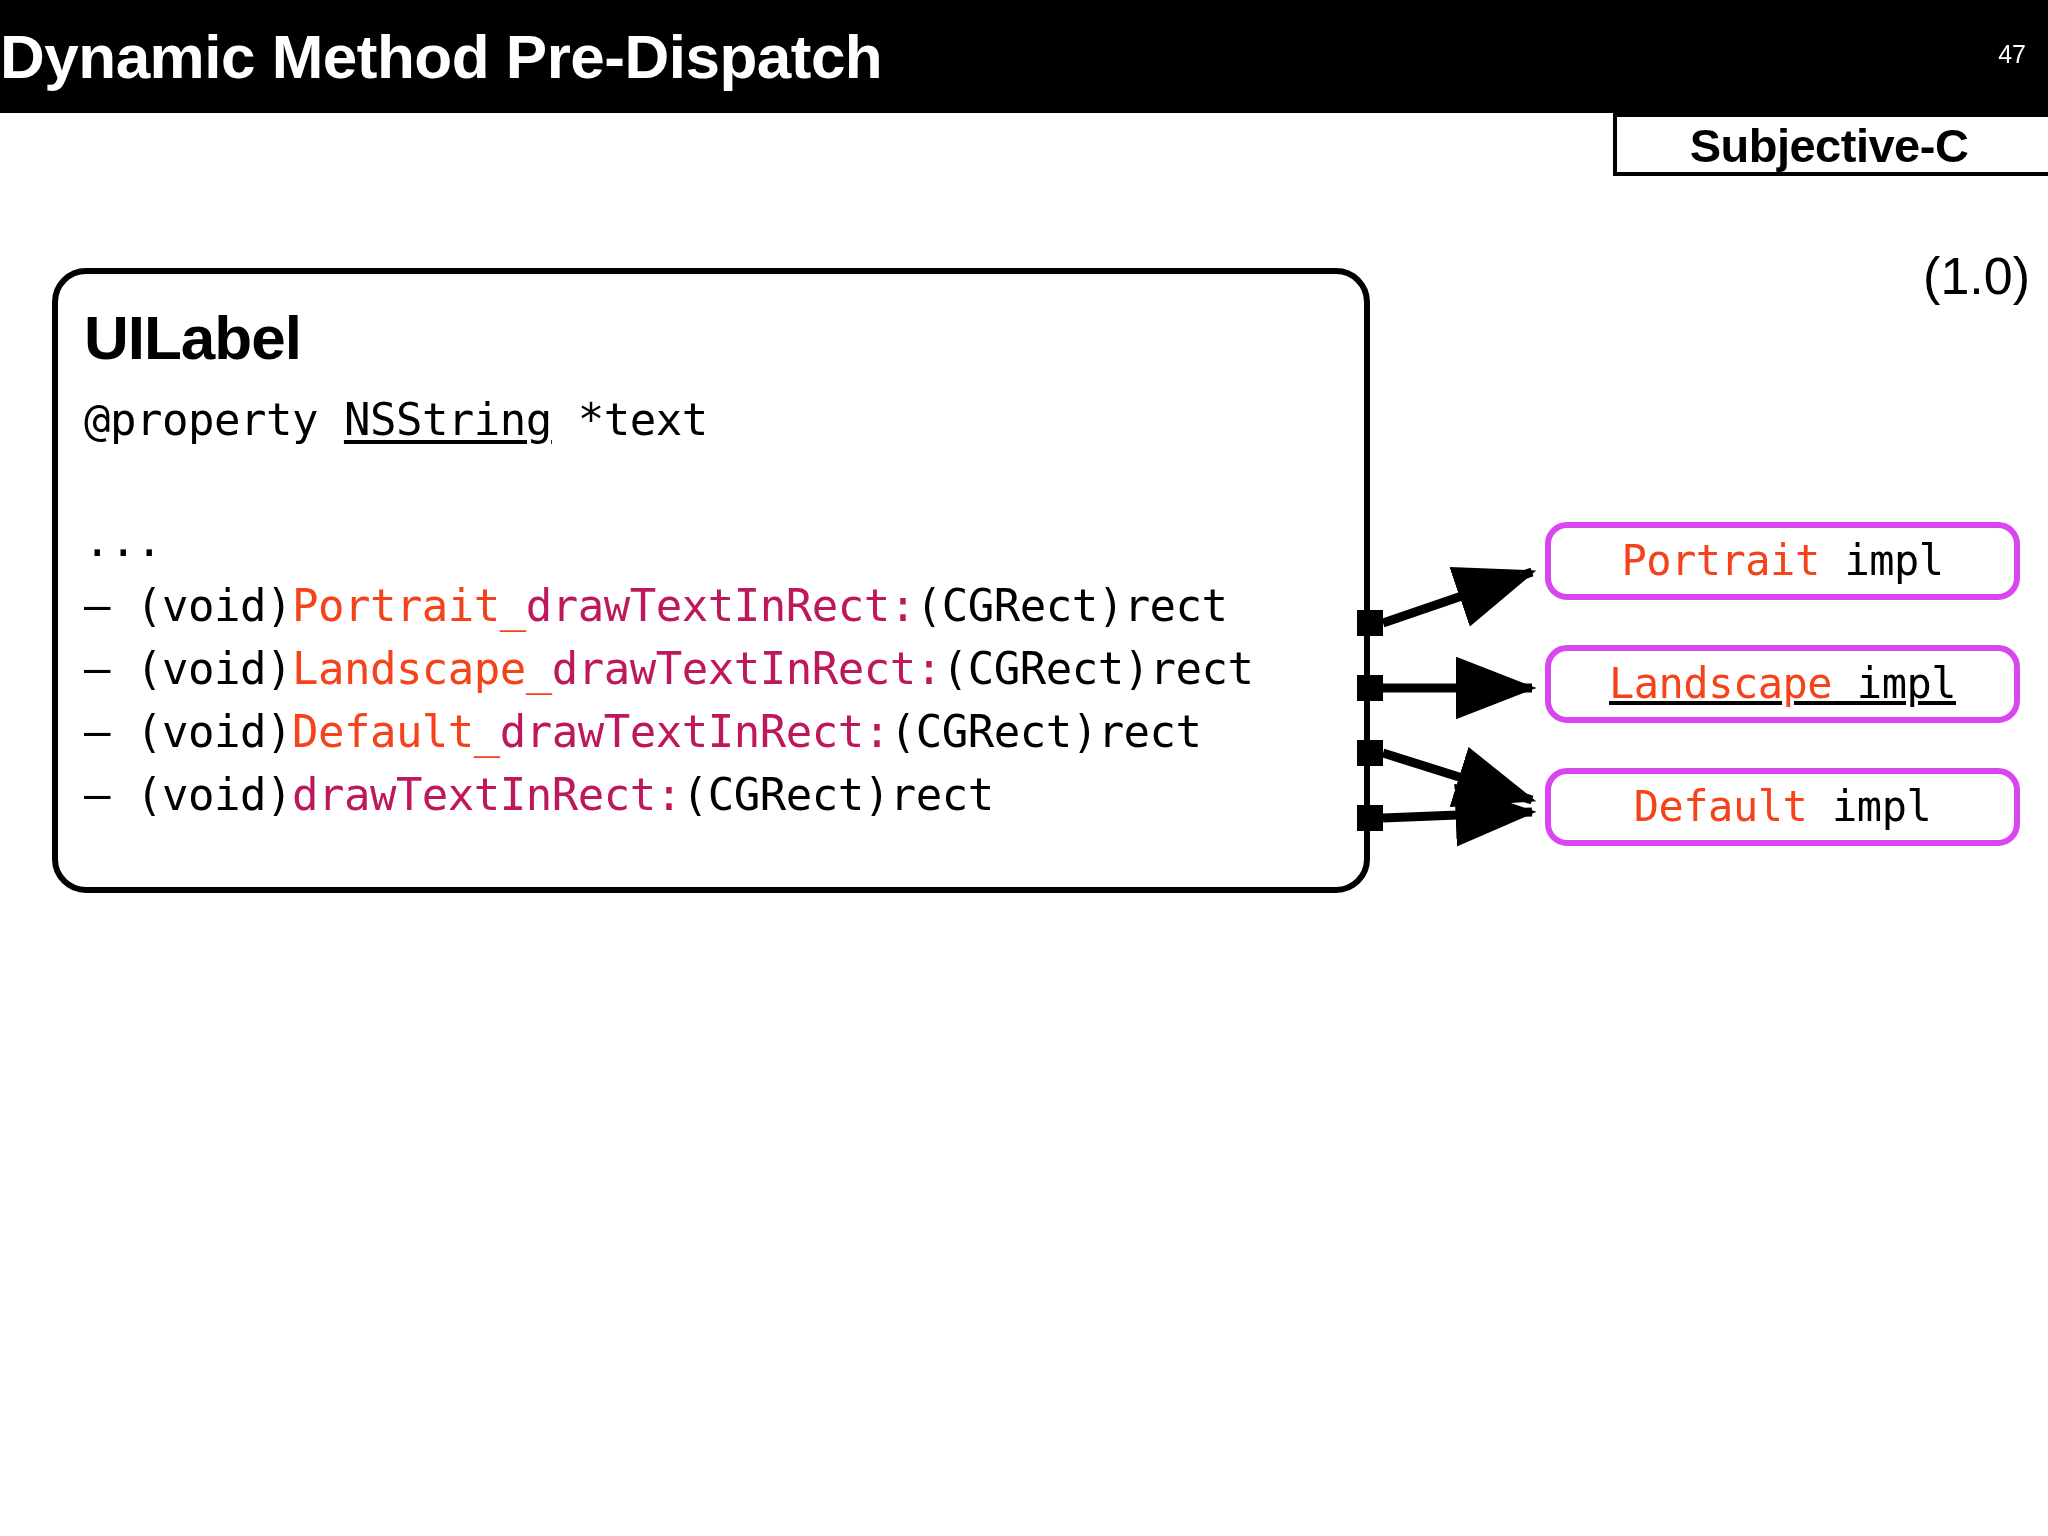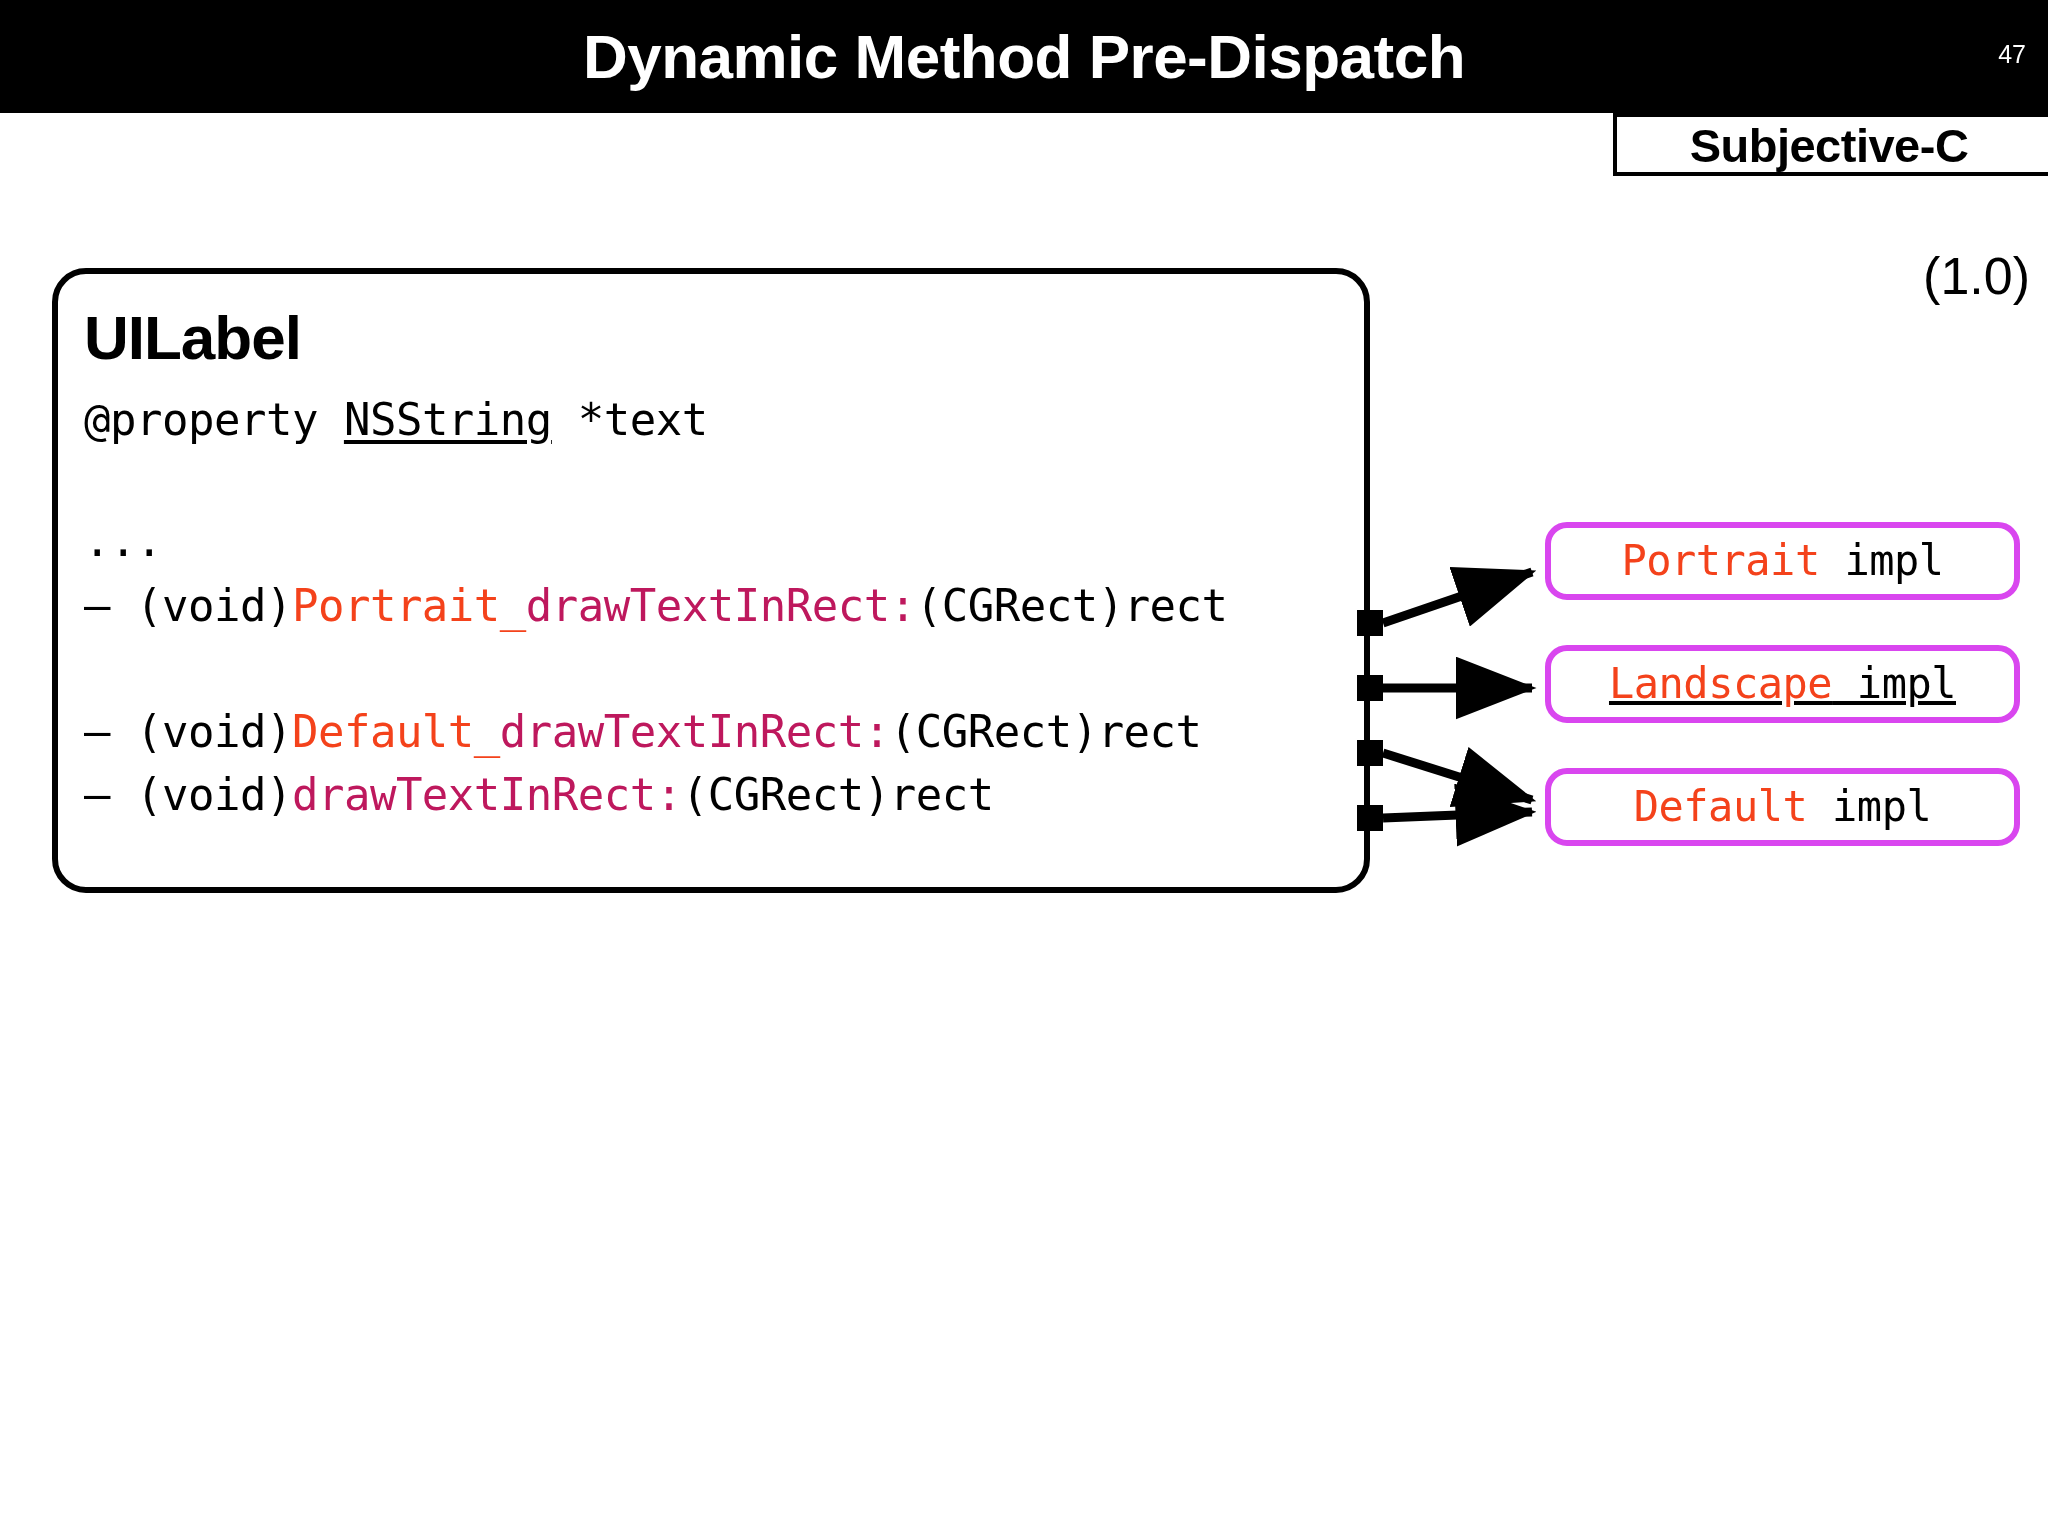--- a/index.html
+++ b/index.html
@@ -23,21 +23,20 @@
     width: 2048px;
     height: 113px;
     background: #000000;
   }
   #slide-title {
     position: absolute;
     left: 0; top: 0;
     width: 2048px;
     height: 134px;
     line-height: 113px;
-    text-align: center;
     color: #ffffff;
     font-family: "Liberation Sans", sans-serif;
     font-weight: bold;
     font-size: 62px;
     letter-spacing: -0.5px;
     white-space: nowrap;
   }
   #page-number {
     position: absolute;
     right: 22px;
@@ -196,20 +195,23 @@
     <span class="tok-plain">@property </span><span class="tok-plain type-link">NSString</span><span class="tok-plain"> *text</span>
   </div>
 
 
   <div class="code-line" id="ellipsis-line">...</div>
 
   <div class="code-line" id="method-line-0">
     <span class="tok-plain">– (void)</span><span class="tok-prefix">Portrait_</span><span class="tok-selector">drawTextInRect:</span><span class="tok-plain">(CGRect)rect</span>
   </div>
 
+  <div class="code-line" id="method-line-1">
+    <span class="tok-plain">– (void)</span><span class="tok-prefix">Landscape_</span><span class="tok-selector">drawTextInRect:</span><span class="tok-plain">(CGRect)rect</span>
+  </div>
 
   <div class="code-line" id="method-line-2">
     <span class="tok-plain">– (void)</span><span class="tok-prefix">Default_</span><span class="tok-selector">drawTextInRect:</span><span class="tok-plain">(CGRect)rect</span>
   </div>
 
   <div class="code-line" id="method-line-3">
     <span class="tok-plain">– (void)</span><span class="tok-prefix"></span><span class="tok-selector">drawTextInRect:</span><span class="tok-plain">(CGRect)rect</span>
   </div>
 </div>
 

